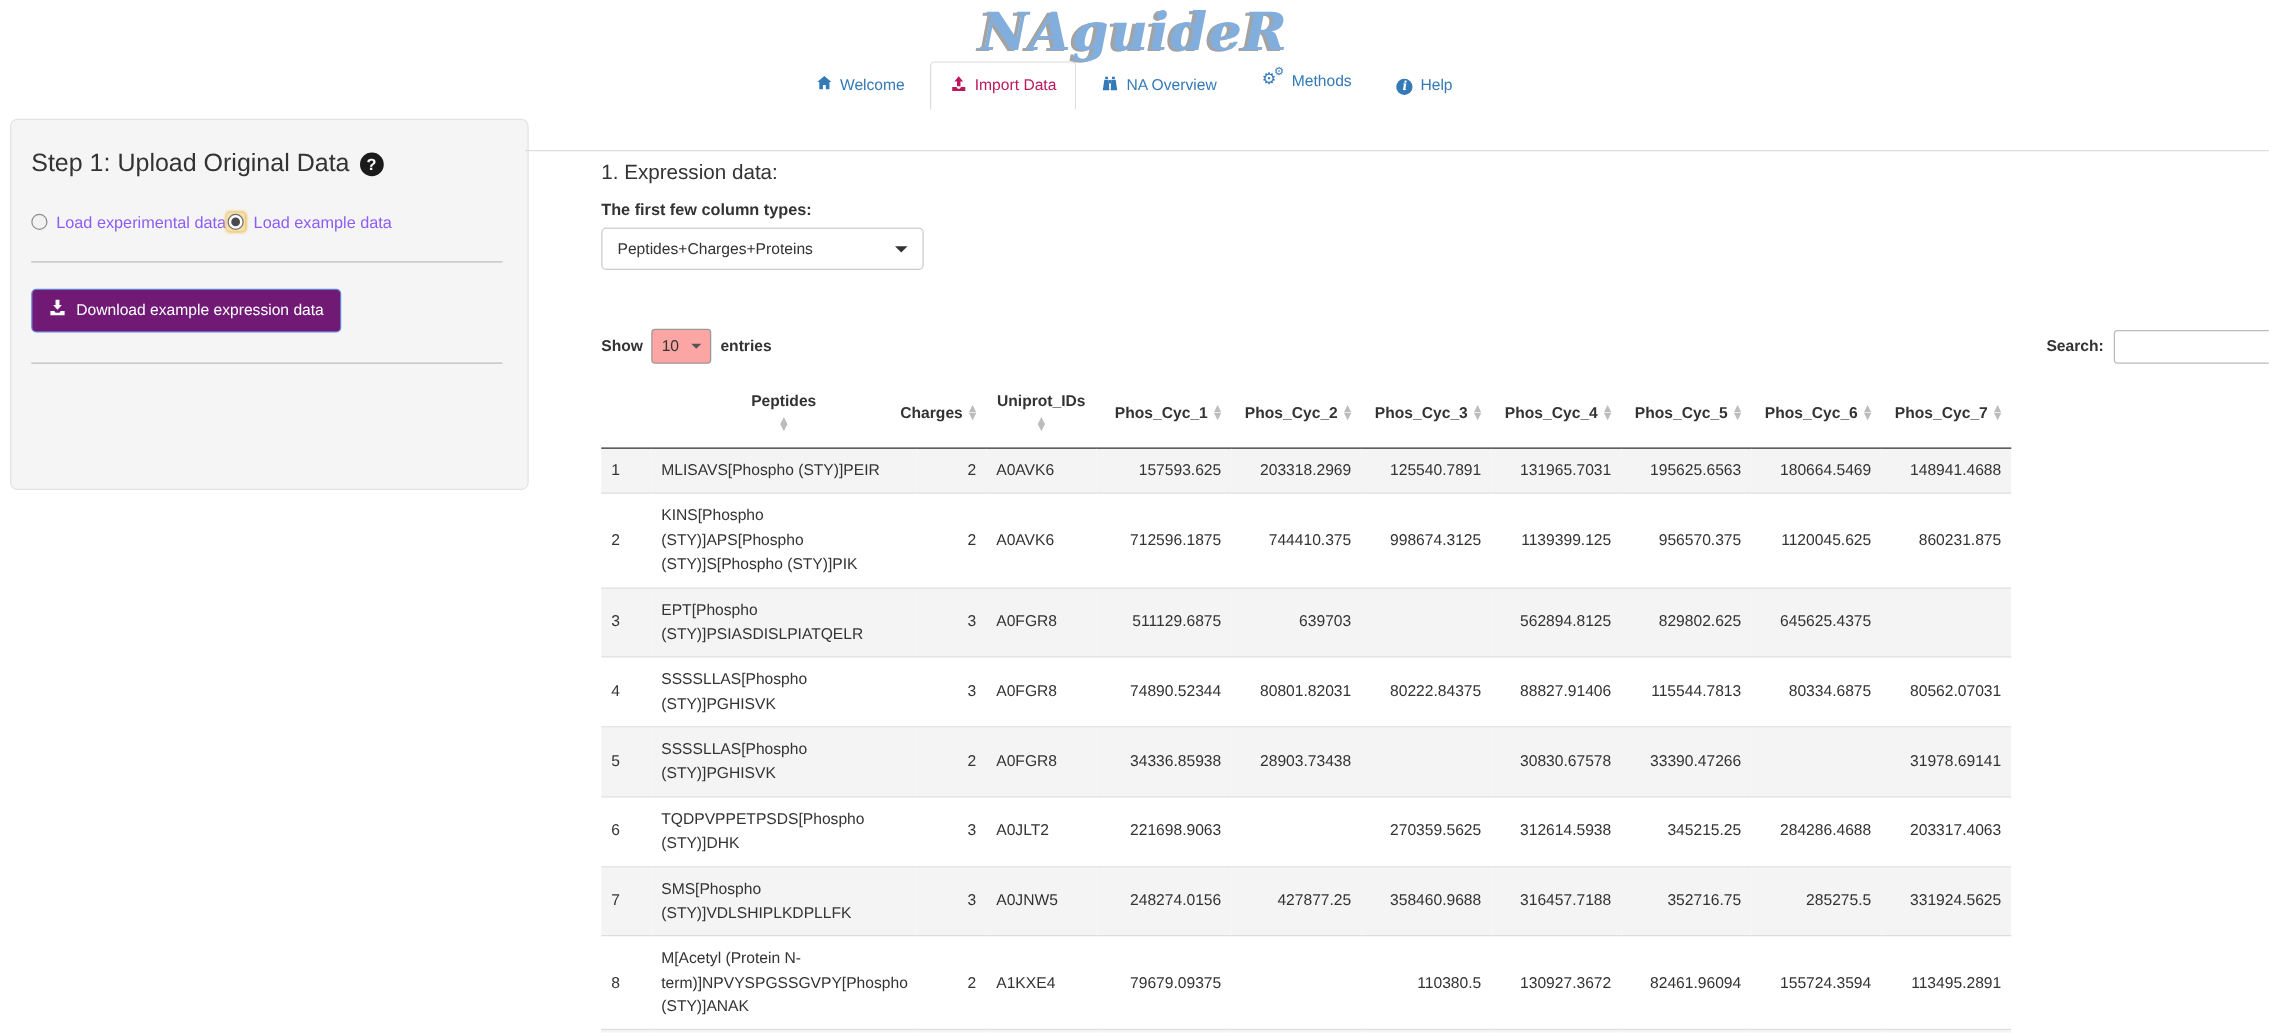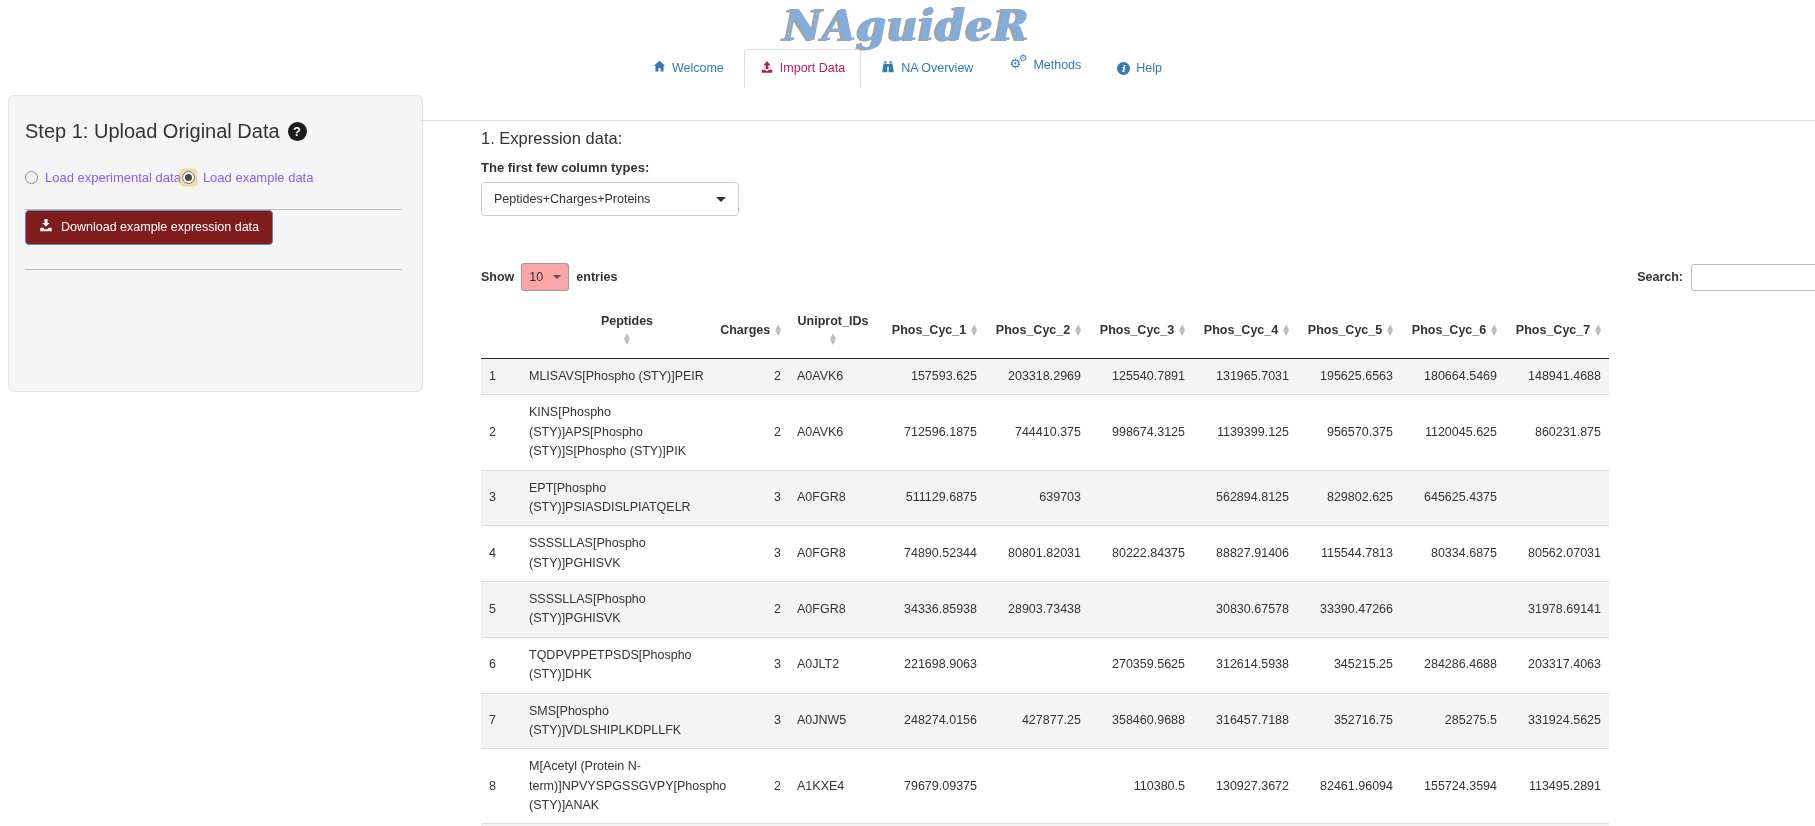--- a/index.html
+++ b/index.html
@@ -52,22 +52,22 @@
   .radio-circle {
     width:13px; height:13px; border-radius:50%; border:1px solid #8f8f8f; background:#f2f2f2;
     display:inline-flex; align-items:center; justify-content:center; flex:none;
   }
   .radio-opt.checked .radio-wrap { background:#f6dfae; box-shadow:0 0 2px 1px #eec871; border-radius:3px; padding:1px; }
   .radio-wrap { display:inline-flex; }
   .radio-opt.checked .radio-circle { background:#fff; border-color:#6e6e6e; }
   .radio-dot { width:7px; height:7px; border-radius:50%; background:#4a4a4a; }
   .panel-hr { border:none; border-top:1px solid #bdbdbd; margin:24px 0 0 0; }
   .dl-btn {
-    display:inline-flex; align-items:center; gap:8px;
-    background:#7f1d1d; color:#fff; border:1px solid #6383d9; border-radius:4px;
+    margin-top:21px; display:inline-flex; align-items:center; gap:8px;
+    background:#701a75; color:#fff; border:1px solid #6383d9; border-radius:4px;
     padding:7px 13px; font-size:12.5px; line-height:17px; cursor:pointer;
     font-family:inherit;
   }
   
   .main-col {
     position:absolute; left:420px; top:120px; width:1420px;
     border-top:1px solid #ddd; padding:6px 0 0 61px;
   }
   .section-title { font-size:16.5px; font-weight:400; color:#333; margin:2px 0 0 0; }
   .col-types-label { display:block; font-size:13px; font-weight:700; margin-top:12px; }

